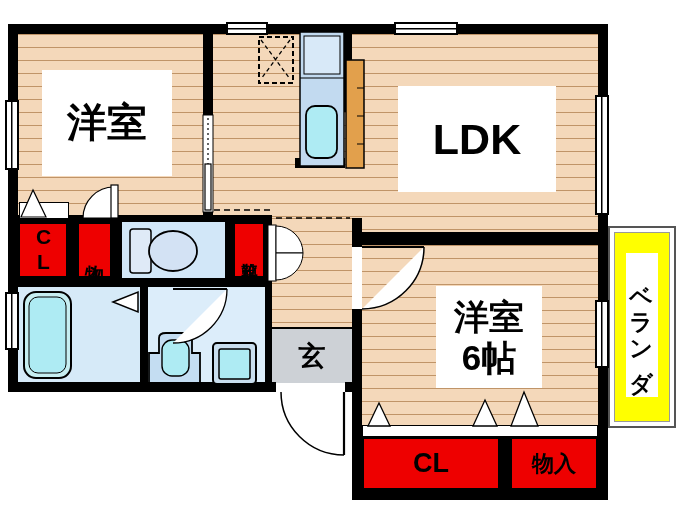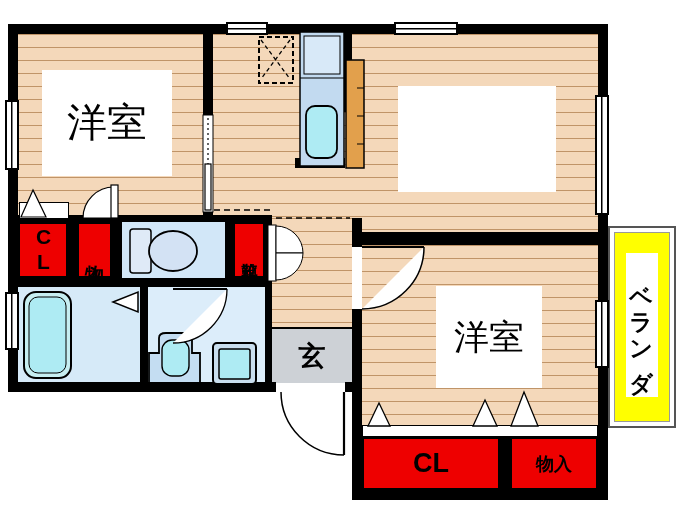--- a/index.html
+++ b/index.html
@@ -14,21 +14,21 @@
   .w{position:absolute;background:var(--wall);}
   .floor{position:absolute;background-color:var(--floor);
     background-image:repeating-linear-gradient(to bottom,var(--floorLine) 0 1px,transparent 1px 13px);}
   .water{position:absolute;background:var(--waterFloor);}
   .win{position:absolute;border:2px solid #000;box-sizing:border-box;}
   .win-h{background:linear-gradient(#000,#000) center/100% 1.5px no-repeat,#fff;}
   .win-v{background:linear-gradient(#000,#000) center/1.5px 100% no-repeat,#fff;}
   .rbox{position:absolute;background:var(--red);border:2px solid #000;color:#000;
     display:flex;align-items:center;justify-content:center;font-weight:bold;box-sizing:border-box;}
   .vtext{writing-mode:vertical-rl;text-orientation:upright;letter-spacing:2px;}
-  .lbl{position:absolute;background:var(--labelBg);color:#000;font-weight:normal;
+  .lbl{position:absolute;background:var(--labelBg);color:#000;font-weight:bold;
     display:flex;flex-direction:column;align-items:center;justify-content:center;
     line-height:1.18;text-align:center;}
   .strip{position:absolute;background:#fff;border:1px solid #000;box-sizing:border-box;}
   .genkan{position:absolute;background:var(--genkanGray);border-top:2px solid #000;
     display:flex;align-items:center;justify-content:center;font-weight:bold;box-sizing:border-box;}
   svg.overlay{position:absolute;left:0;top:0;pointer-events:none;}
 </style>
 </head>
 <body>
 
@@ -82,30 +82,32 @@
   <div class="win win-v" style="left:595px;top:95px;width:14px;height:120px;"></div>
   <div class="win win-v" style="left:595px;top:300px;width:14px;height:68px;"></div>
 
   <div class="strip" style="left:19px;top:202px;width:50px;height:17px;"></div>
   <div class="strip" style="left:362px;top:425px;width:236px;height:12px;"></div>
 
   <div class="lbl" style="left:42px;top:70px;width:130px;height:106px;font-size:40px;">
     <span>洋室</span>
   </div>
   <div class="lbl" style="left:398px;top:86px;width:158px;height:106px;font-size:43px;">
+    <span>LDK</span>
   </div>
   <div class="lbl" style="left:436px;top:286px;width:106px;height:102px;font-size:35px;">
     <span>洋室</span>
+    <span>6帖</span>
   </div>
 
   <div class="rbox vtext" style="left:18px;top:222px;width:50px;height:56px;font-size:21px;">CL</div>
   <div class="rbox vtext" style="left:77px;top:222px;width:35px;height:56px;font-size:19px;letter-spacing:0;">物入</div>
   <div class="rbox vtext" style="left:233px;top:222px;width:32px;height:56px;font-size:16px;letter-spacing:0;">靴箱</div>
   <div class="rbox" style="left:362px;top:437px;width:138px;height:53px;font-size:27px;">CL</div>
-  <div class="rbox" style="left:510px;top:437px;width:88px;height:53px;font-size:18px;">物入</div>
+  <div class="rbox" style="left:510px;top:437px;width:88px;height:53px;font-size:22px;">物入</div>
 
   <svg class="overlay" width="700" height="525" viewBox="0 0 700 525">
 
     <g>
       <rect x="130" y="229" width="21" height="44" rx="3" fill="#dfeaf7" stroke="#000" stroke-width="1.5"></rect>
       <ellipse cx="173" cy="251" rx="24" ry="20" fill="#d3e2f4" stroke="#000" stroke-width="1.8"></ellipse>
     </g>
 
     <g>
       <rect x="24" y="292" width="47" height="86" rx="12" fill="#c6eef1" stroke="#000" stroke-width="2"></rect>

